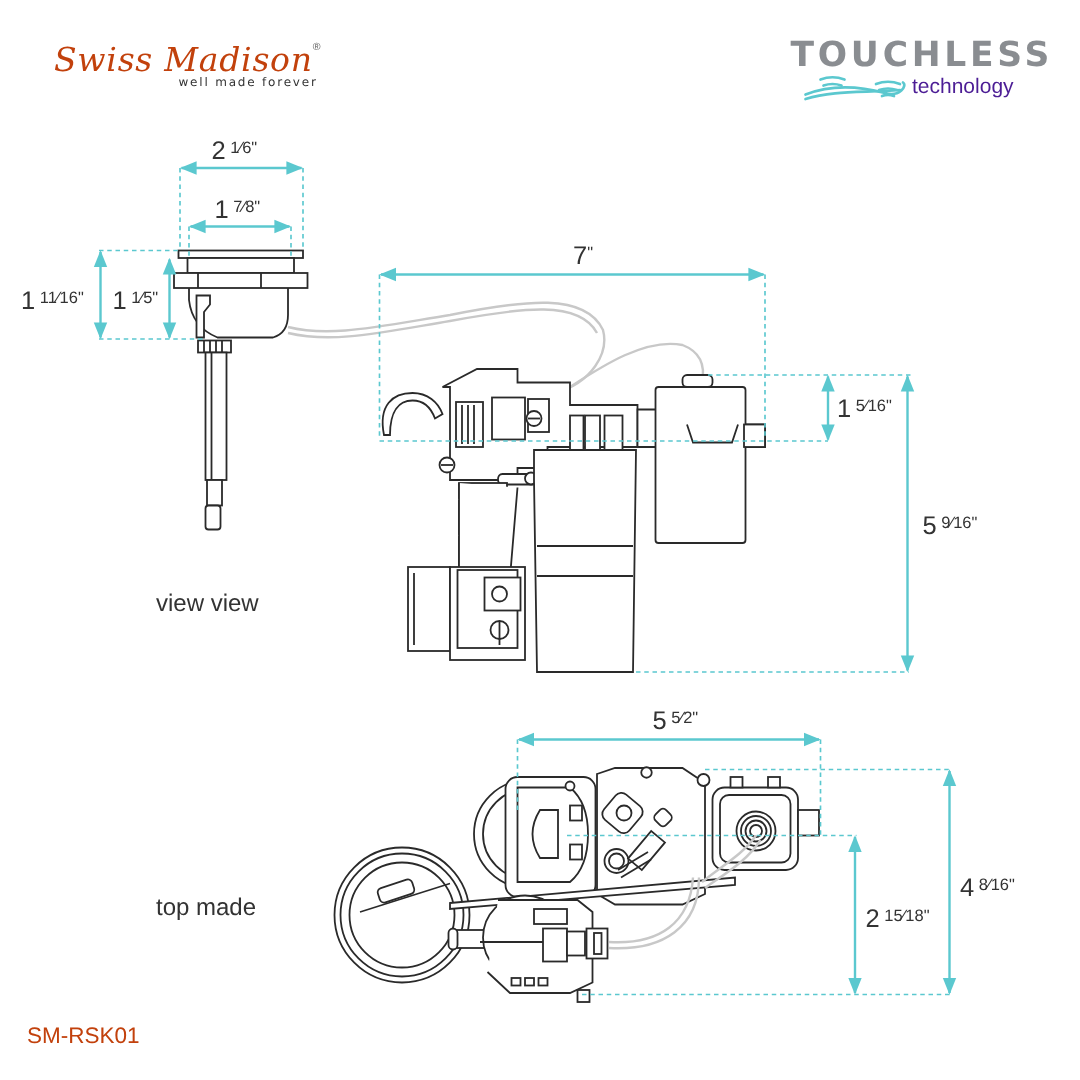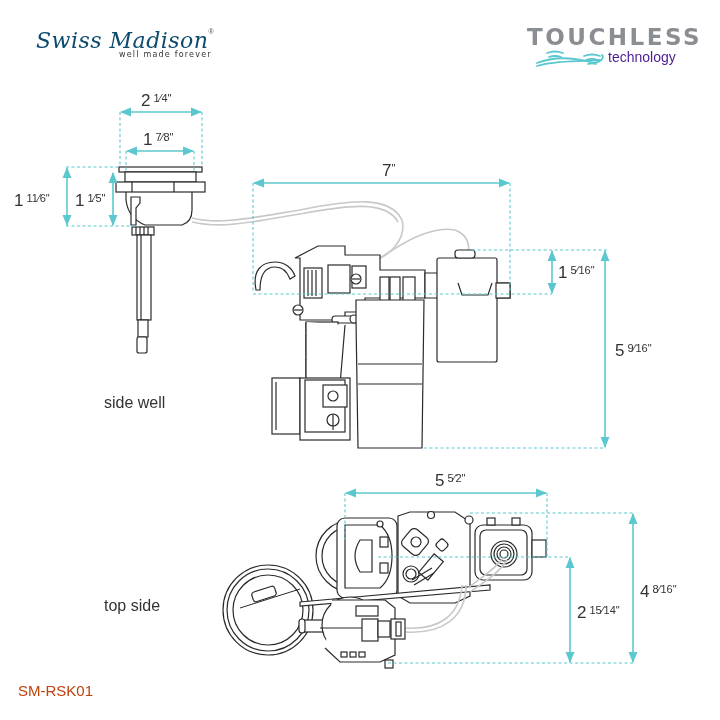--- a/index.html
+++ b/index.html
@@ -1,18 +1,18 @@
 <!DOCTYPE html>
 <html><head>
 <meta charset="utf-8">
 <style>
   html, body { margin:0; padding:0; background:#ffffff; }
   body { width:720px; height:720px; position:relative; overflow:hidden; font-family:"Liberation Sans", sans-serif; color:#333333; }
   .abs { position:absolute; }
-  .logo-script { font-family:"DejaVu Serif", serif; font-style:italic; font-size:22px; color:#0c4a6e; letter-spacing:0.5px; white-space:nowrap; }
+  .logo-script { font-family:"DejaVu Serif", serif; font-style:italic; font-size:22px; color:#c2410c; letter-spacing:0.5px; white-space:nowrap; }
   .logo-tag { font-family:"DejaVu Sans", sans-serif; font-size:8px; color:#333; letter-spacing:1.2px; white-space:nowrap; }
   .touch-title { font-family:"DejaVu Sans", sans-serif; font-size:23px; font-weight:bold; color:#8a8d91; letter-spacing:2.5px; white-space:nowrap; }
   .touch-sub { font-family:Liberation Sans, sans-serif; font-size:14px; color:#4c1d95; white-space:nowrap; }
   .dim { font-family:"Liberation Sans", sans-serif; font-size:17px; color:#333; white-space:nowrap; line-height:1; }
   .dim .frac { font-size:11px; vertical-align:4px; margin-left:3px; }
   .view-label { font-family:"Liberation Sans", sans-serif; font-size:16px; color:#333; white-space:nowrap; }
   .model { font-family:"Liberation Sans", sans-serif; font-size:15px; color:#c2410c; white-space:nowrap; }
   svg { position:absolute; left:0; top:0; }
 </style>
 </head>
@@ -222,46 +222,46 @@
     <line x1="378" y1="557" x2="571" y2="557" stroke-dasharray="3 2.5"></line>
     <line x1="388" y1="663" x2="634" y2="663" stroke-dasharray="3 2.5"></line>
 
     <line x1="570" y1="558" x2="570" y2="662" stroke-width="1.6" marker-start="url(#arr)" marker-end="url(#arr)"></line>
 
     <line x1="633" y1="514" x2="633" y2="662" stroke-width="1.6" marker-start="url(#arr)" marker-end="url(#arr)"></line>
   </g>
 </svg>
 
 <div class="abs dim" style="left:141px; top:92px;">
-  <span>2</span><span class="frac">1⁄4</span><span class="frac" style="margin-left:0;">"</span>
+  <span>2</span><span class="frac">1⁄6</span><span class="frac" style="margin-left:0;">"</span>
 </div>
 <div class="abs dim" style="left:143px; top:131px;">
   <span>1</span><span class="frac">7⁄8</span><span class="frac" style="margin-left:0;">"</span>
 </div>
 <div class="abs dim" style="left:14px; top:192px;">
-  <span>1</span><span class="frac">11⁄6</span><span class="frac" style="margin-left:0;">"</span>
+  <span>1</span><span class="frac">11⁄16</span><span class="frac" style="margin-left:0;">"</span>
 </div>
 <div class="abs dim" style="left:75px; top:192px;">
   <span>1</span><span class="frac">1⁄5</span><span class="frac" style="margin-left:0;">"</span>
 </div>
 <div class="abs dim" style="left:382px; top:162px;">
   <span>7</span><span class="frac" style="margin-left:0;">"</span>
 </div>
 <div class="abs dim" style="left:558px; top:264px;">
   <span>1</span><span class="frac">5⁄16</span><span class="frac" style="margin-left:0;">"</span>
 </div>
 <div class="abs dim" style="left:615px; top:342px;">
   <span>5</span><span class="frac">9⁄16</span><span class="frac" style="margin-left:0;">"</span>
 </div>
 
 <div class="abs dim" style="left:435px; top:472px;">
   <span>5</span><span class="frac">5⁄2</span><span class="frac" style="margin-left:0;">"</span>
 </div>
 <div class="abs dim" style="left:577px; top:604px;">
-  <span>2</span><span class="frac">15⁄14</span><span class="frac" style="margin-left:0;">"</span>
+  <span>2</span><span class="frac">15⁄18</span><span class="frac" style="margin-left:0;">"</span>
 </div>
 <div class="abs dim" style="left:640px; top:583px;">
   <span>4</span><span class="frac">8⁄16</span><span class="frac" style="margin-left:0;">"</span>
 </div>
 
-<div class="abs view-label" style="left:104px; top:394px;">side well</div>
-<div class="abs view-label" style="left:104px; top:597px;">top side</div>
+<div class="abs view-label" style="left:104px; top:394px;">view view</div>
+<div class="abs view-label" style="left:104px; top:597px;">top made</div>
 <div class="abs model" style="left:18px; top:682px;">SM-RSK01</div>
 
 </body></html>

